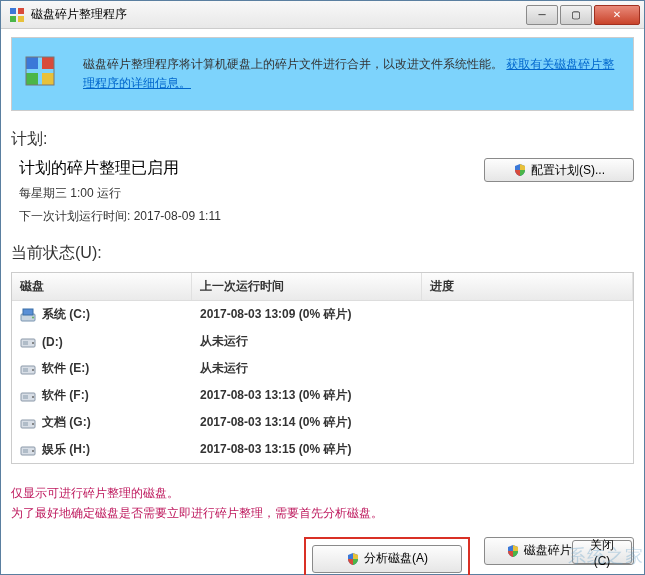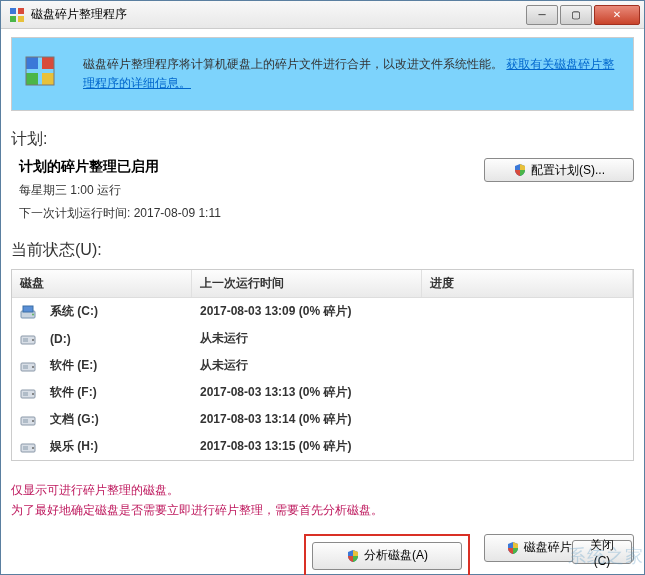--- a/index.html
+++ b/index.html
@@ -12,33 +12,33 @@
 .winbtn { width: 32px; height: 20px; border: 1px solid #8a8a8a; border-radius: 2px; display: flex; align-items: center; justify-content: center; font-size: 10px; background: linear-gradient(#f0f0f0,#d0d0d0); cursor: pointer; }
 .winbtn.close { background: linear-gradient(#e98a7a,#c9432a); color: #fff; width: 46px; border-color: #a03020; }
 .content { padding: 8px 10px; }
 .infobox { border: 1px solid #ccc; background: #7dd3fc; padding: 17px 12px; display: flex; gap: 27px; align-items: flex-start; }
 .infobox-icon { width: 32px; height: 32px; flex-shrink: 0; }
 .infobox-text { font-size: 12px; color: #333; line-height: 1.6; }
 .infobox-text a { color: #0066cc; text-decoration: underline; cursor: pointer; }
 .section-label { font-size: 16px; color: #333; margin-top: 18px; margin-bottom: 8px; }
 .schedule-row { display: flex; justify-content: space-between; align-items: flex-start; margin: 4px 0 14px 8px; }
 .schedule-info { display: flex; flex-direction: column; gap: 6px; }
-.schedule-title { font-weight: bold; font-size: 14px; }
+.schedule-title { font-weight: normal; font-size: 16px; }
 .schedule-sub { font-size: 12px; color: #333; }
 .btn { height: 24px; padding: 4px 14px; border: 1px solid #8a8a8a; border-radius: 3px; background: linear-gradient(#fdfdfd,#e6e6e6); font-size: 12px; cursor: pointer; display: inline-flex; align-items: center; gap: 4px; }
 .shield { width: 14px; height: 14px; }
 .table-wrap { border: 1px solid #ccc; background: #fff; font-weight: bold; }
 .table-header { display: flex; background: linear-gradient(#fdfdfd,#eaeaea); border-bottom: 1px solid #ddd; }
 .th { font-size: 12px; color: #333; padding: 5px 8px; border-right: 1px solid #e0e0e0; }
 .col-disk { width: 180px; }
 .col-last { width: 230px; }
 .col-prog { flex: 1; }
 .table-body { }
 .tr { display: flex; padding: 3px 0; font-size: 12px; color: #333; }
-.tr .td { padding: 2px 8px; display: flex; align-items: center; gap: 14px; }
+.tr .td { padding: 2px 8px; display: flex; align-items: center; gap: 6px; }
 .disk-icon { width: 16px; height: 14px; flex-shrink: 0; }
 .hint { font-size: 12px; color: #be185d; margin-top: 20px; line-height: 1.6; }
 .btnrow { display: flex; gap: 14px; justify-content: flex-end; margin-top: 14px; }
 .btn-wide { width: 150px; height: 28px; justify-content: center; }
 .highlight { border: 2px solid #d93025; padding: 6px; display: inline-flex; }
 .footer { position: absolute; right: 12px; bottom: 10px; display: flex; justify-content: flex-end; }
 .btn-close { width: 60px; height: 24px; }
 .watermark { position: absolute; right: 0; bottom: 6px; font-size: 18px; font-weight: normal; color: rgba(100,160,200,.35); pointer-events: none; letter-spacing: 1px; }
 </style>
 </head>

